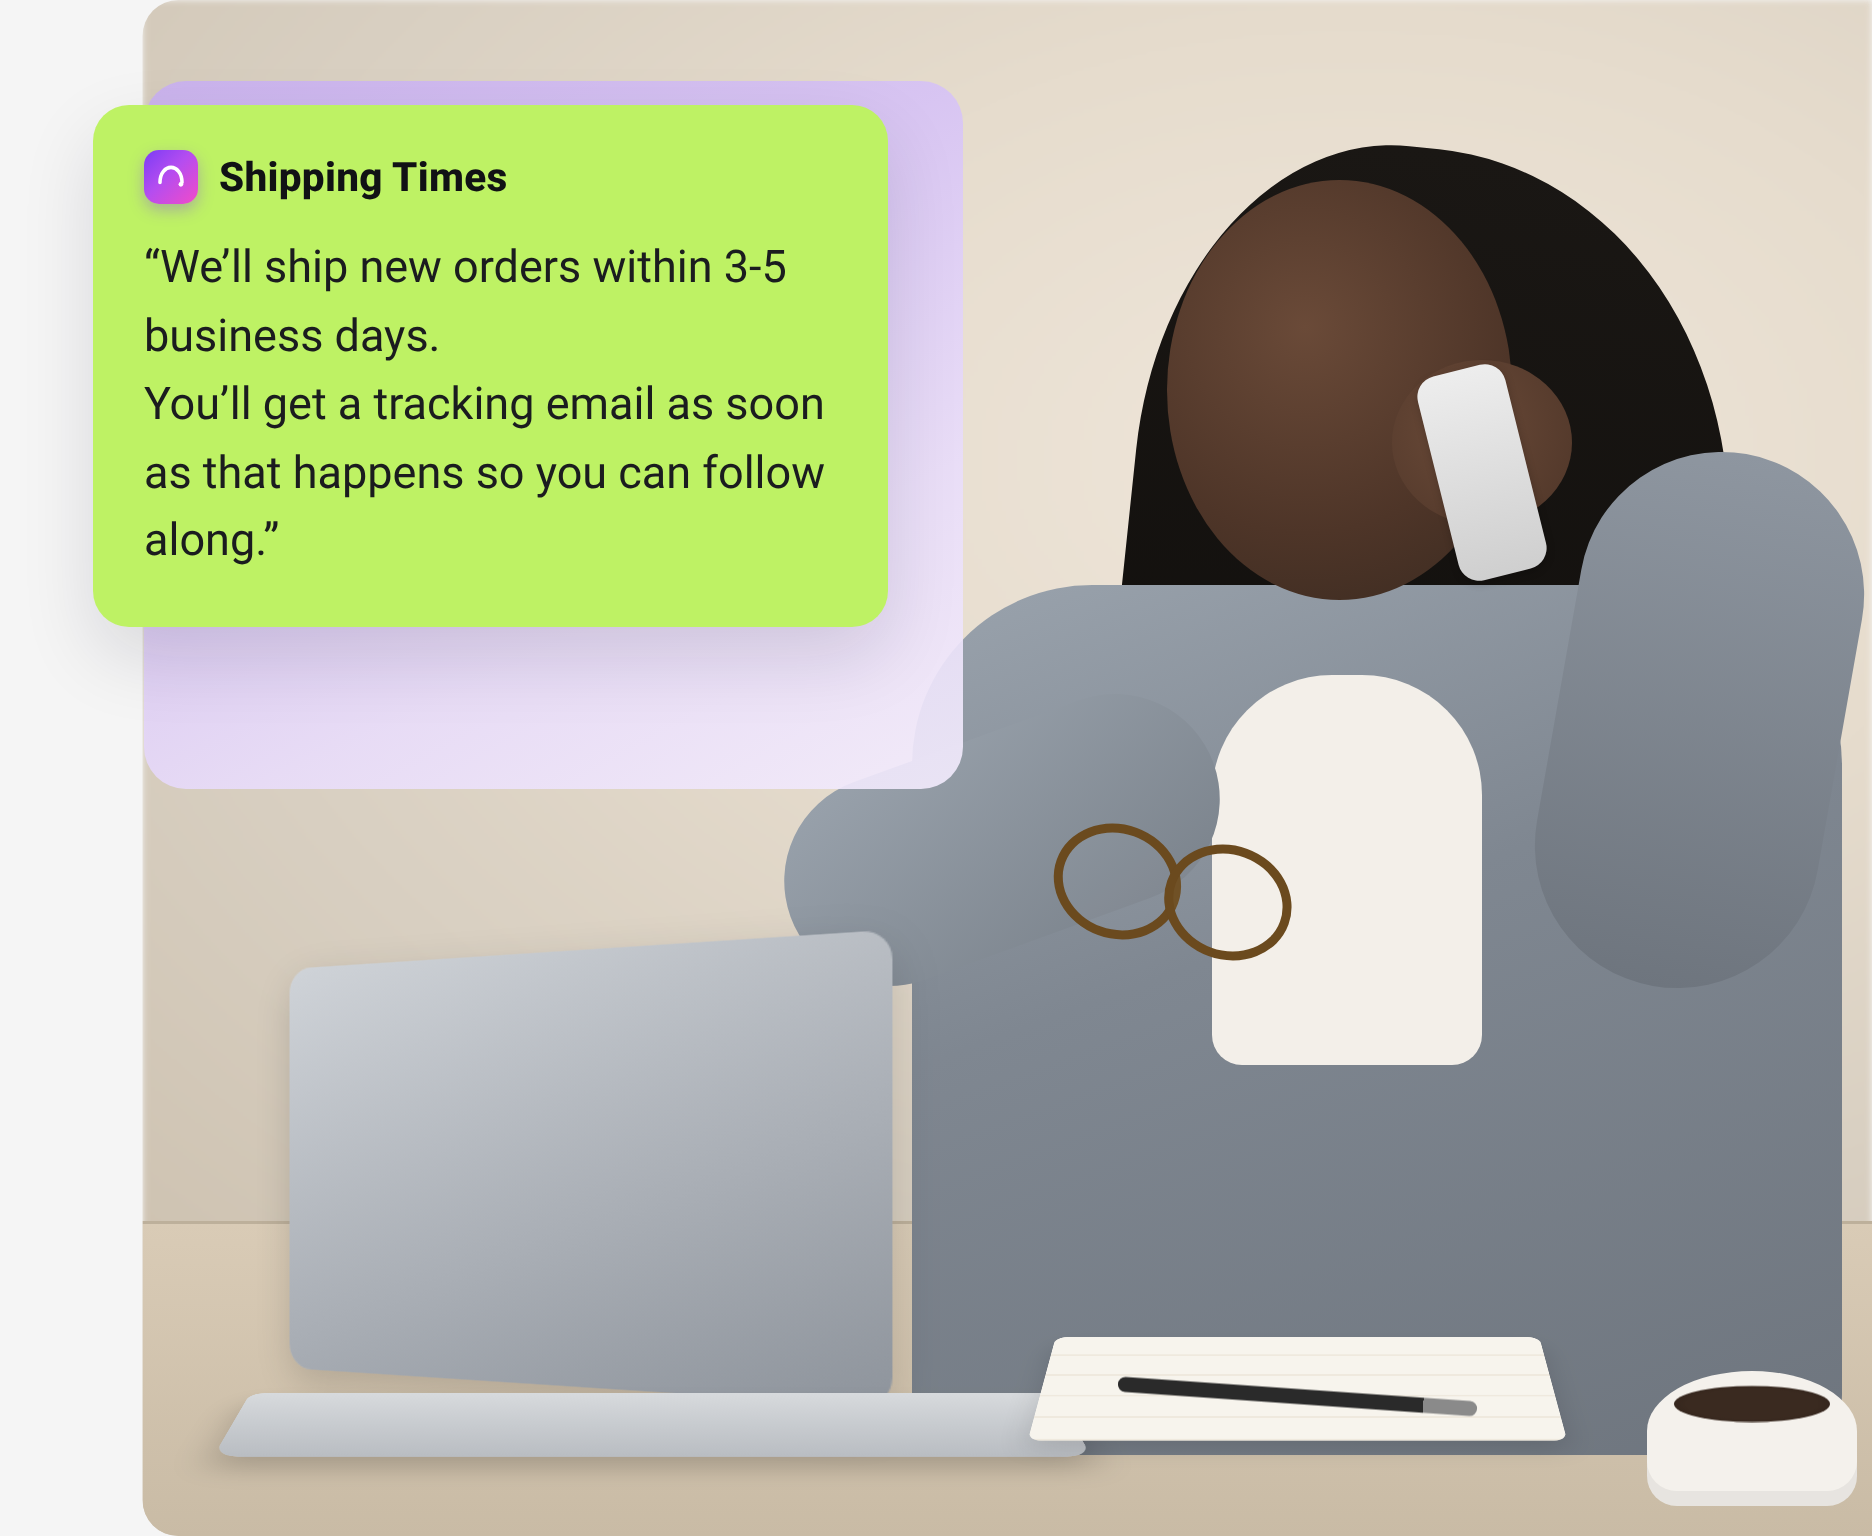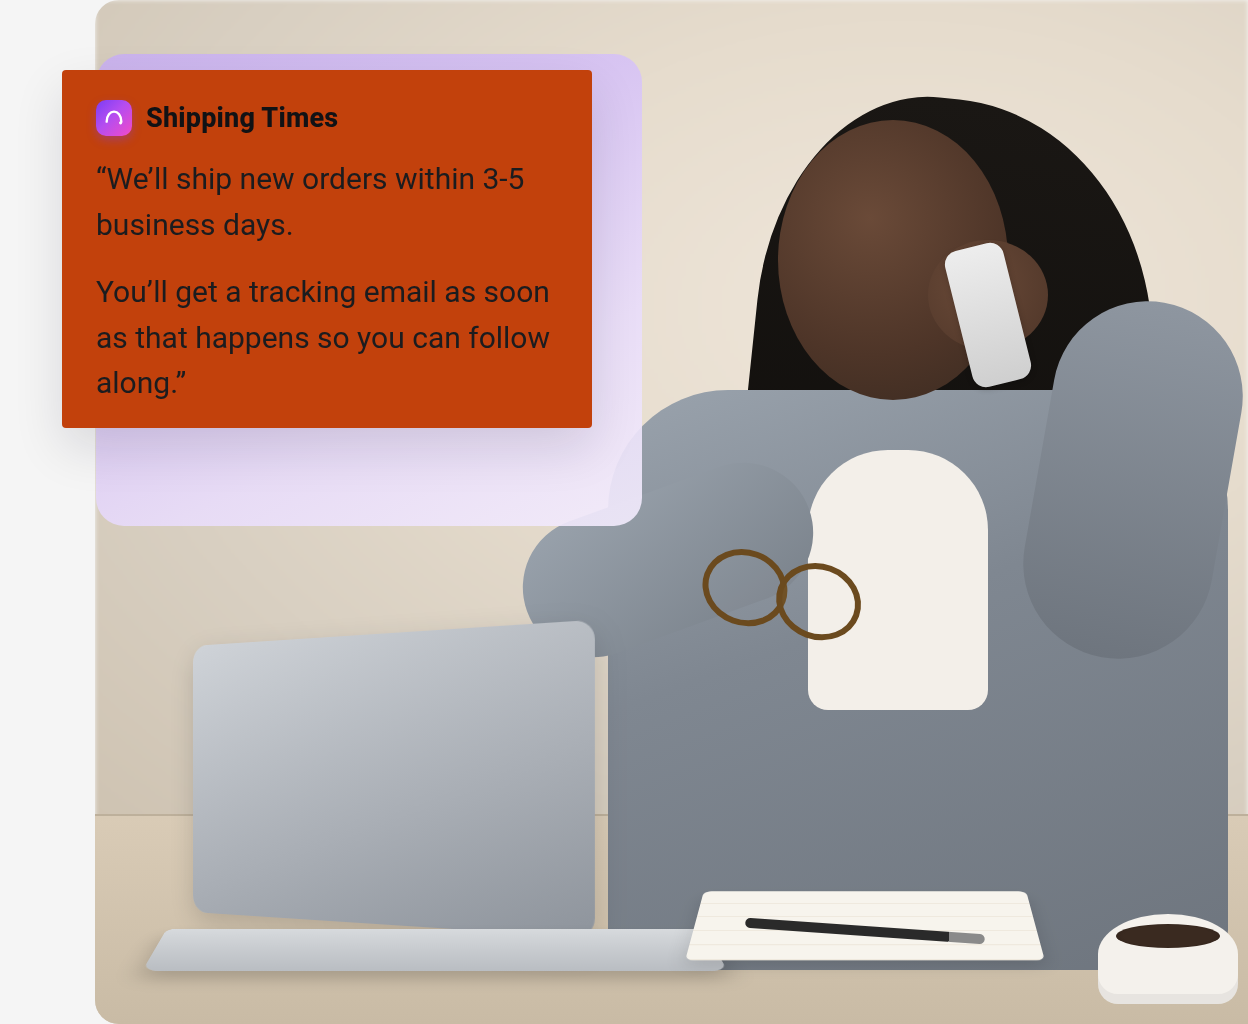--- a/index.html
+++ b/index.html
@@ -192,24 +192,24 @@
     height: 472px;
     border-radius: 28px;
     background: linear-gradient(155deg, #c9b0f2 0%, #d6c2f6 35%, #e9ddfb 70%, #f3ecfd 100%);
     opacity: .9;
   }
   .card {
     position: absolute;
     left: 30px;
     top: 34px;
     width: 530px;
-    background: #c2410c;
-    border-radius: 4px;
+    background: #bef264;
+    border-radius: 24px;
     box-shadow: 0 20px 50px rgba(20, 16, 40, .12);
-    padding: 30px 34px 22px 34px;
+    padding: 30px 34px 34px 34px;
   }
   .card-header {
     display: flex;
     align-items: center;
     gap: 14px;
     margin-bottom: 20px;
   }
   .logo {
     width: 36px; height: 36px;
     border-radius: 10px;
@@ -222,21 +222,21 @@
     font-size: 27px;
     font-weight: 800;
     color: #111215;
     letter-spacing: .2px;
   }
   .body {
     color: #1b1c1f;
     font-size: 30px;
     line-height: 1.52;
   }
-  .body p + p { margin-top: 22px; }
+  .body p + p { }
 </style>
 </head>
 <body>
 
 <div class="photo">
   <div class="photo-bg"></div>
   <div class="desk"></div>
   <div class="person">
     <div class="hair"></div>
     <div class="torso"></div>

